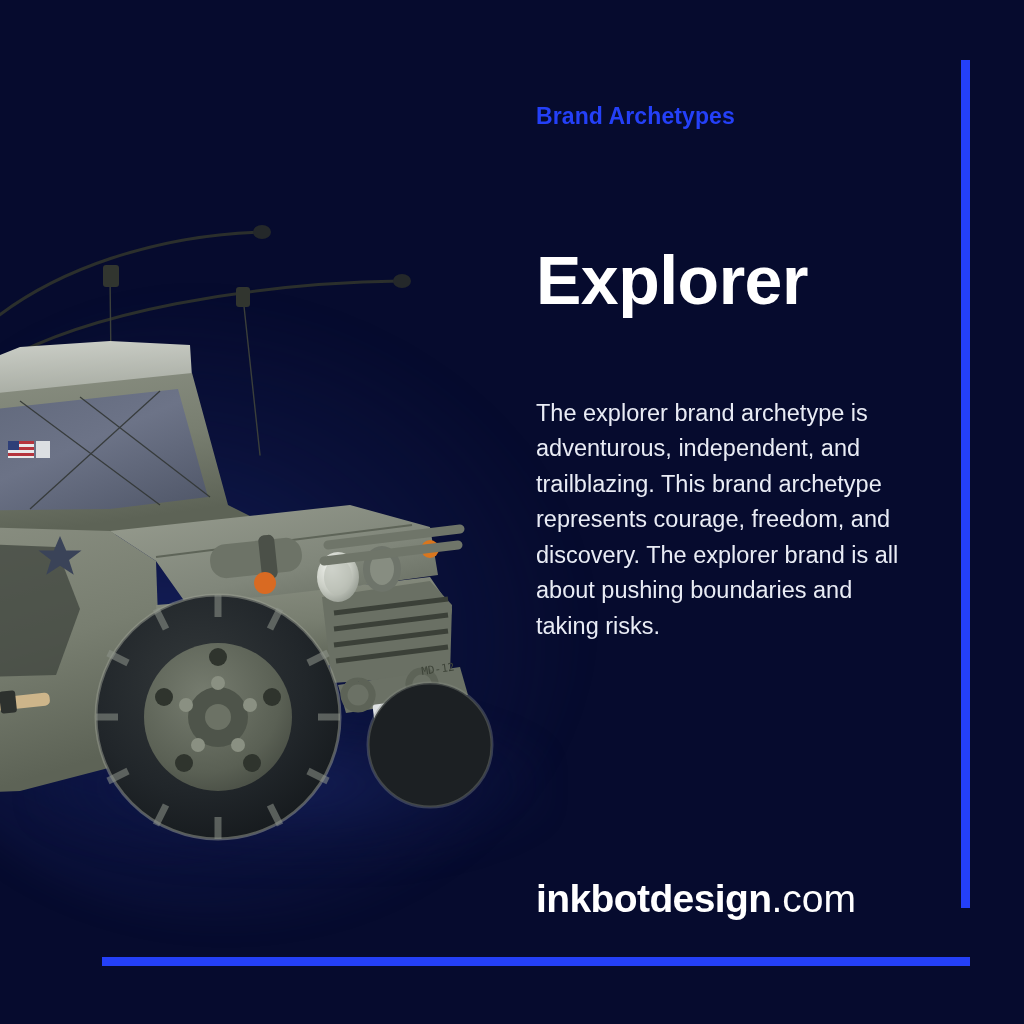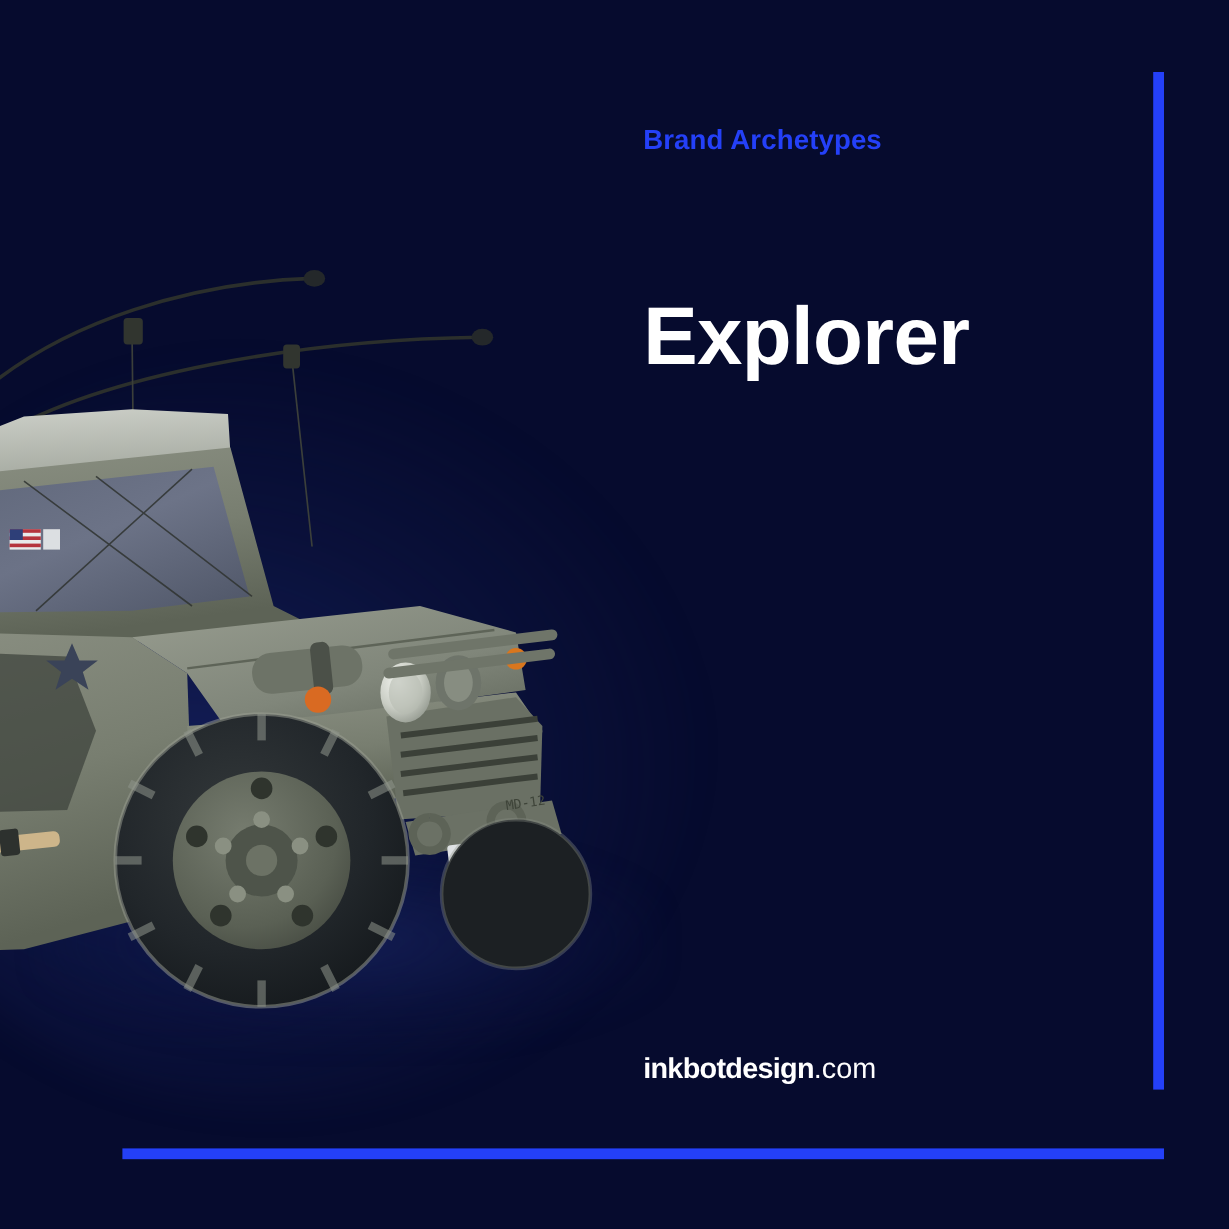--- a/index.html
+++ b/index.html
@@ -99,21 +99,21 @@
     width: 378px;
     font-size: 23.5px;
     line-height: 35.5px;
     font-weight: 400;
     color: #e9ecf5;
   }
   .footer-logo {
     position: absolute;
     top: 877px;
     left: 0;
-    font-size: 24px;
+    font-size: 39px;
     font-weight: 400;
     color: #ffffff;
     white-space: nowrap;
   }
   .footer-logo .brand {
     font-weight: 700;
     letter-spacing: -0.6px;
   }
   .footer-logo .tld {
     font-weight: 400;
@@ -319,19 +319,20 @@
   </div>
 
   <div class="accent-vline"></div>
   <div class="accent-hline"></div>
 
   <div class="text-col">
     <div class="eyebrow">Brand Archetypes</div>
 
     <h1 class="headline">Explorer</h1>
 
+    <p class="body-copy">The explorer brand archetype is adventurous, independent, and trailblazing. This brand archetype represents courage, freedom, and discovery. The explorer brand is all about pushing boundaries and taking risks.</p>
 
     <div class="footer-logo">
       <span class="brand">inkbotdesign</span><span class="tld">.com</span>
     </div>
   </div>
 
 </div>
 
 </body></html>

